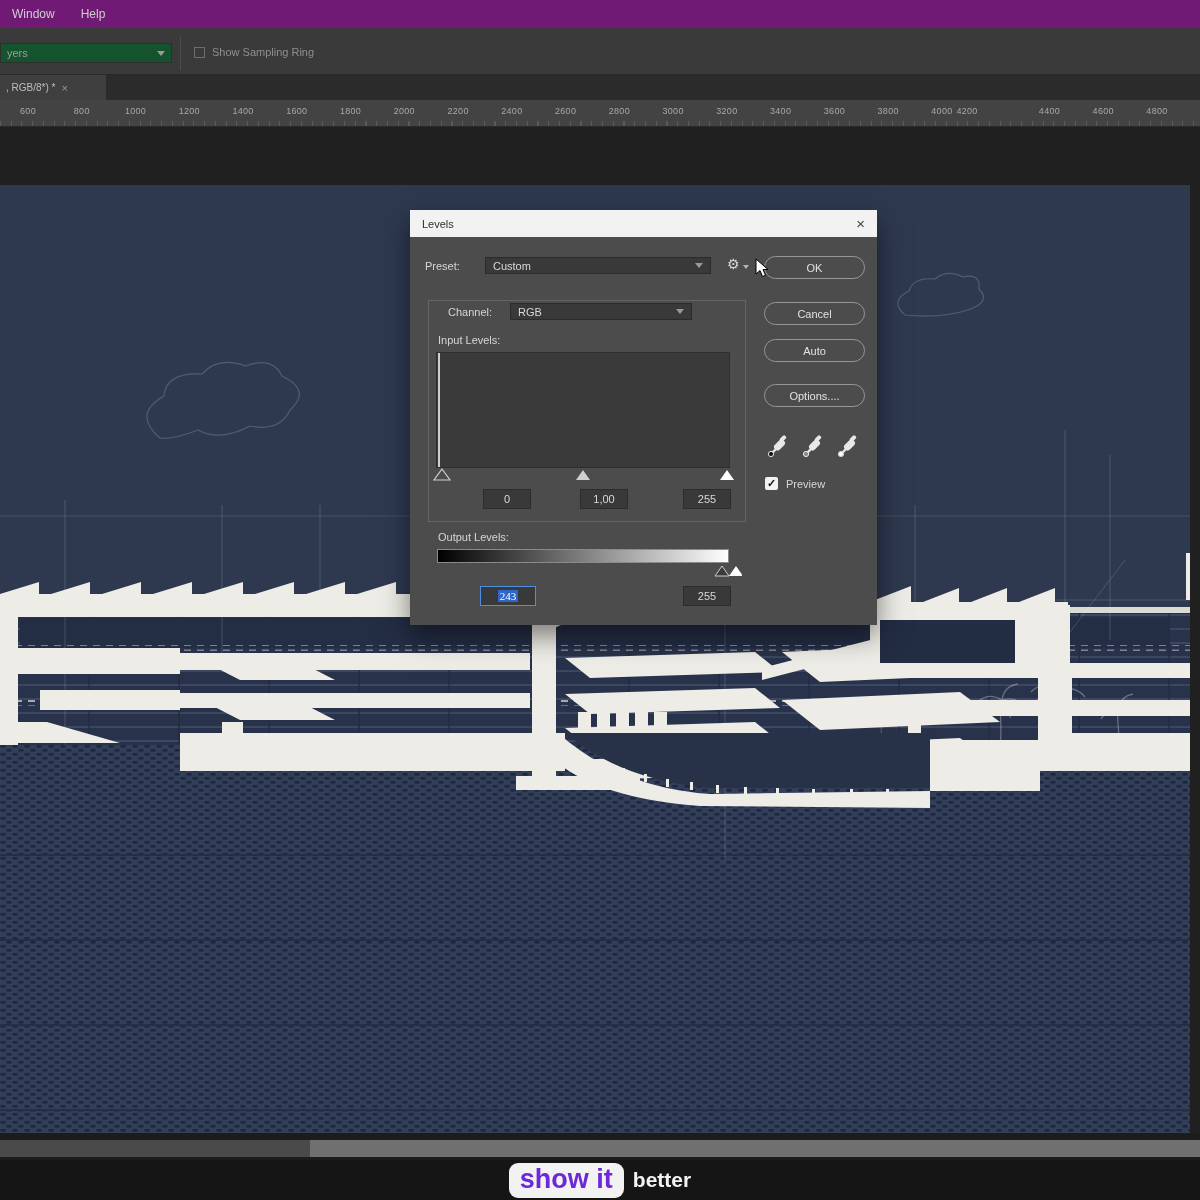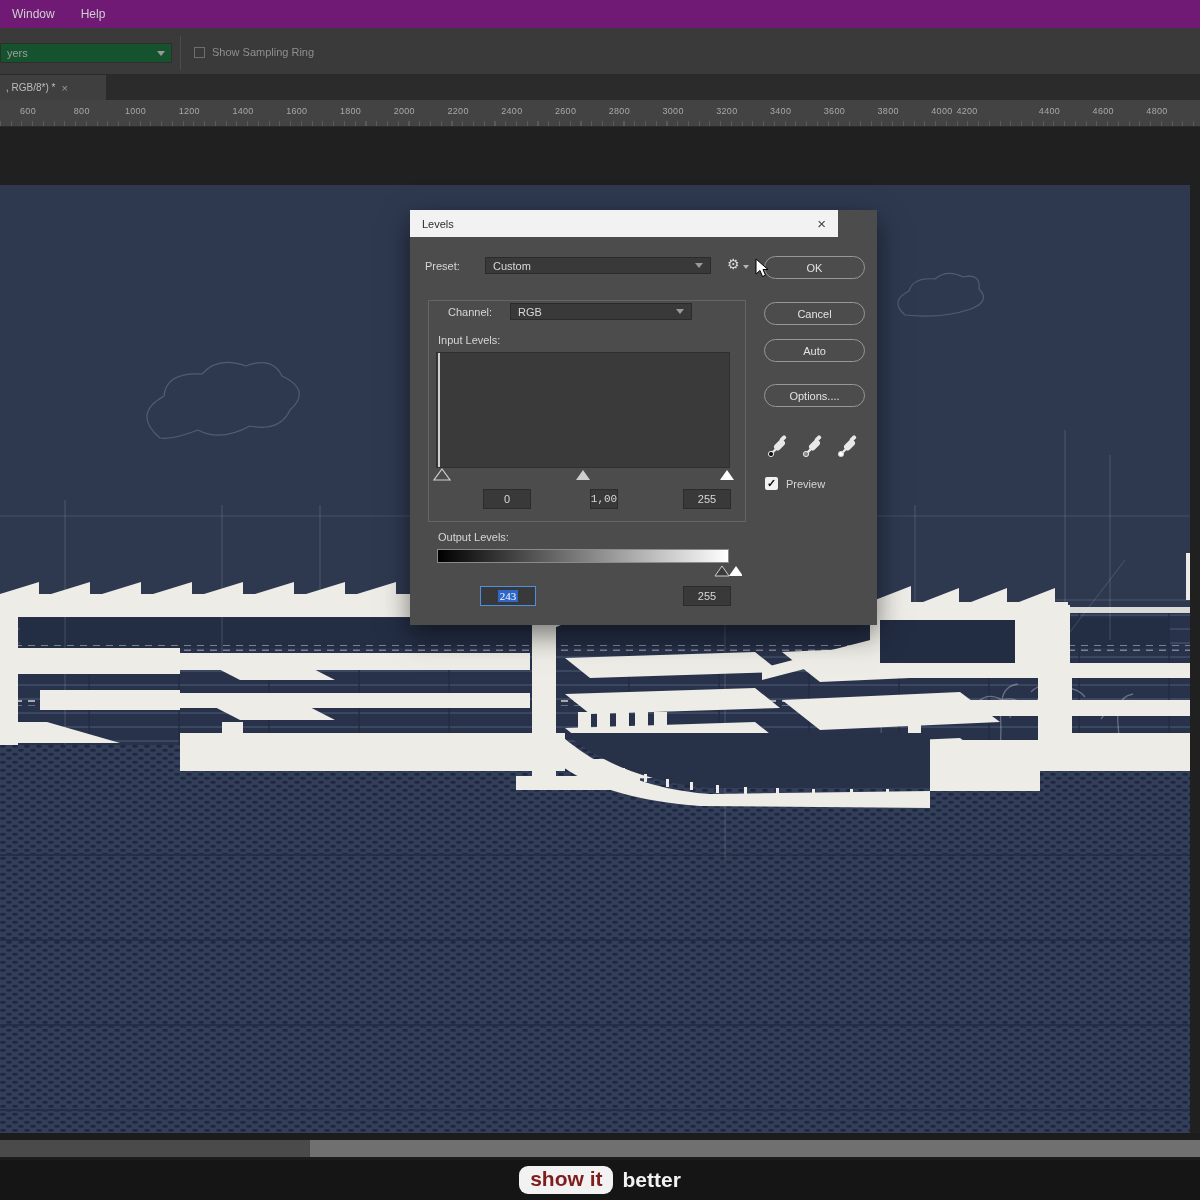--- a/index.html
+++ b/index.html
@@ -42,28 +42,28 @@
 
   
   #blueprint { left:0; top:185px; }
 
   
   #scroll-zone { left:0; top:1133px; width:1200px; height:27px; background:#1c1c1c; }
   #scroll-track { left:0; top:7px; width:1200px; height:17px; background:#4a4a4a; }
   #scroll-thumb { left:310px; top:0; width:890px; height:17px; background:#707070; }
   #footer { left:0; top:1160px; width:1200px; height:40px; background:#151515;
             display:flex; align-items:center; justify-content:center; gap:9px; }
-  #wm-pill { background:#f2f2f2; color:#7f1d1d; font-weight:bold; font-size:21px;
+  #wm-pill { background:#f2f2f2; color:#6d28d9; font-weight:bold; font-size:27px;
              padding:1px 11px 3px; border-radius:9px; }
   #wm-suffix { color:#f2f2f2; font-weight:bold; font-size:21px; }
 
   
   #levels-dialog { left:410px; top:210px; width:467px; height:415px; background:#4c4c4c;
                    box-shadow:0 10px 26px rgba(0,0,0,.5); font-size:11px; color:#d6d6d6; }
-  #dlg-title { left:0; top:0; width:428px; height:27px; background:#f2f2f2; color:#2e2e2e;
+  #dlg-title { left:0; top:0; width:467px; height:27px; background:#f2f2f2; color:#2e2e2e;
                display:flex; align-items:center; padding:0 12px; font-size:11px; }
   #dlg-close { margin-left:auto; color:#444; font-size:15px; line-height:1; cursor:default; }
 
   .dlg-label { position:absolute; white-space:nowrap; }
   .dd { position:absolute; background:#393939; border:1px solid #2b2b2b; color:#d8d8d8;
         display:flex; align-items:center; padding:0 7px; height:17px; }
   .dd .chev { margin-left:auto; }
 
   .pill-btn { position:absolute; left:354px; width:101px; height:23px; border:1.5px solid #979797;
               border-radius:12px; background:transparent; color:#e2e2e2; font-size:11px;
@@ -315,21 +315,21 @@
 
   <svg class="abs" style="left:20px; top:258px;" width="312" height="14">
     <polygon points="12,1 20,12 4,12" fill="#4c4c4c" stroke="#cfcfcf" stroke-width="1.2"></polygon>
     <polygon points="153,2 160,12 146,12" fill="#cfcfcf"></polygon>
     <polygon points="297,2 304,12 290,12" fill="#ffffff"></polygon>
   </svg>
 
   <div class="valbox" style="left:73px; top:279px; width:48px;">
     <span>0</span>
   </div>
-  <div class="valbox" style="left:180px; top:279px; width:28px;font-family:Liberation Mono, monospace;">
+  <div class="valbox" style="left:170px; top:279px; width:48px;">
     <span>1,00</span>
   </div>
   <div class="valbox" style="left:273px; top:279px; width:48px;">
     <span>255</span>
   </div>
 
   <span class="dlg-label" style="left:28px; top:321px;">Output Levels:</span>
   <div class="abs" id="out-gradient"></div>
 
   <svg class="abs" style="left:20px; top:354px;" width="312" height="14">

